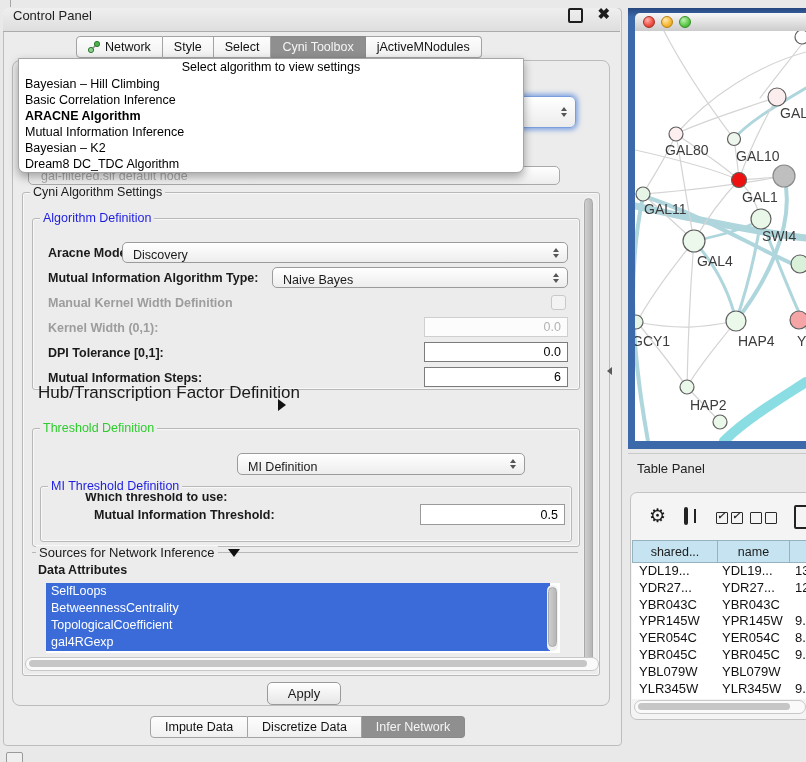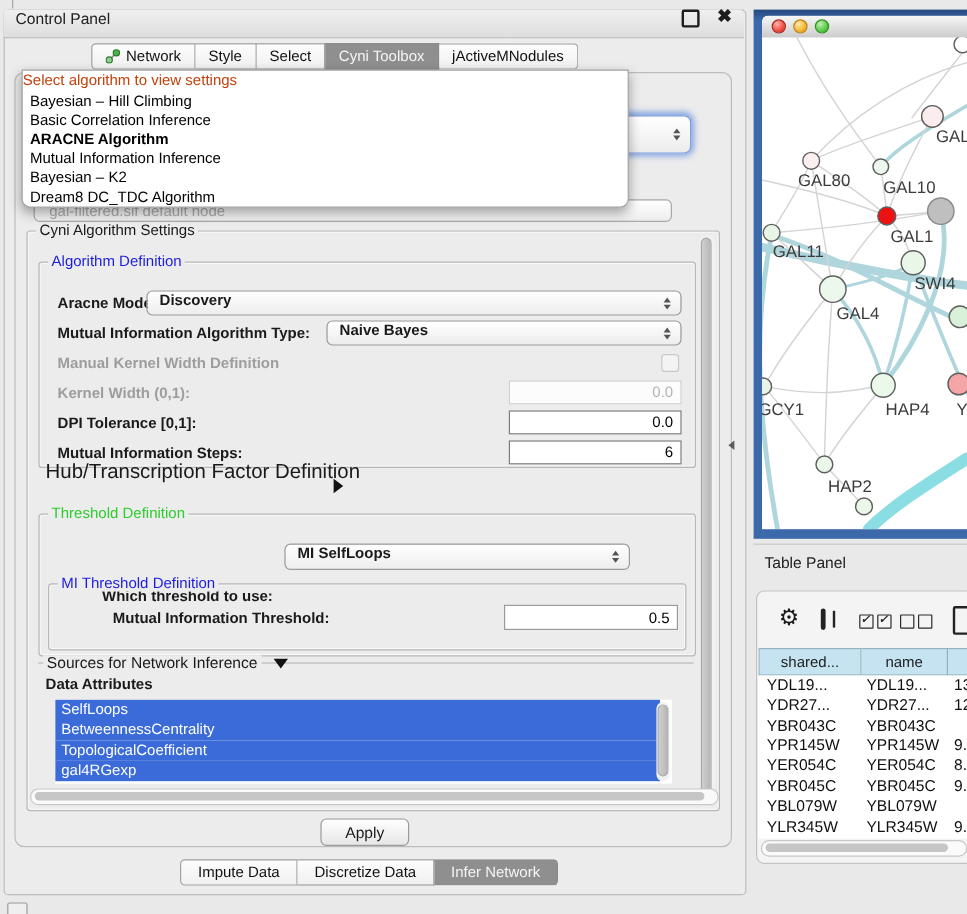--- a/index.html
+++ b/index.html
@@ -23,40 +23,40 @@
             background:linear-gradient(#fdfdfd,#f0f0f0);color:#111;white-space:nowrap;}
   .seg-item:first-child{border-left:1px solid #a3a3a3;border-radius:4px 0 0 4px;}
   .seg-item:last-child{border-radius:0 4px 4px 0;}
   .seg-item.sel{background:#8f8f8f;color:#f5f5f5;border-color:#8a8a8a;}
 
   .cp-inner{left:12px;top:60px;width:596px;height:644px;border:1px solid #bcbcbc;border-radius:8px;background:#ececec;}
 
   
   .popup{left:18px;top:58px;width:504px;height:113px;background:#ffffff;border:1px solid #a5a5a5;
          border-radius:0 0 7px 7px;box-shadow:0 4px 10px rgba(0,0,0,.35);z-index:20;overflow:hidden;}
-  .popup-ph{height:17px;line-height:17px;text-align:left;color:#c2410c;}
+  .popup-ph{height:17px;line-height:17px;text-align:center;color:#000000;}
   .dd-item{height:16px;line-height:16px;padding-left:6px;color:#000;white-space:nowrap;}
   .dd-item.bold{font-weight:bold;}
 
   
   .combo-ghost{left:470px;top:96px;width:104px;height:30px;background:linear-gradient(#ffffff,#ececec);
                border:1px solid #7a9ddb;border-radius:6px;box-shadow:0 0 5px 2px rgba(82,133,224,.7);z-index:5;}
   .combo-ghost2{left:28px;top:166px;width:532px;height:19px;background:linear-gradient(#ffffff,#ededed);
                 border:1px solid #a9a9a9;border-radius:5px;z-index:5;color:#ababab;line-height:19px;padding-left:12px;box-sizing:border-box;overflow:hidden;}
 
   
   .group{border:1px solid #b8b8b8;border-radius:3px;box-shadow:inset 0 0 0 1px rgba(255,255,255,.65);}
   .legend{padding:0 3px;background:#ececec;line-height:13px;white-space:nowrap;z-index:3;}
   .t-blue{color:#1d1de0;}
   .t-green{color:#2ecc2e;}
   .lbl{white-space:nowrap;font-weight:bold;}
   .lbl-dis{white-space:nowrap;color:#9d9d9d;font-weight:bold;}
 
   .combo{background:linear-gradient(#ffffff,#ededed);border:1px solid #9b9b9b;border-radius:5px;
-         display:flex;align-items:flex-start;padding:0 22px 0 10px;box-sizing:border-box;white-space:nowrap;font-weight:bold;}
+         display:flex;align-items:flex-end;padding:0 22px 0 10px;box-sizing:border-box;white-space:nowrap;}
   .arrows{position:absolute;right:8px;top:50%;transform:translateY(-50%);display:flex;flex-direction:column;gap:2px;}
   .arrows i{display:block;width:0;height:0;border-left:3.5px solid transparent;border-right:3.5px solid transparent;}
   .arrows i.up{border-bottom:4px solid #555;}
   .arrows i.dn{border-top:4px solid #555;}
 
   .tin{position:absolute;text-align:right;padding:0 6px;border:1px solid #7c7c7c;background:#fff;
        font-family:"Liberation Sans",sans-serif;font-size:12.5px;color:#000;box-sizing:border-box;}
   .tin.dis{border-color:#cfcfcf;color:#b3b3b3;background:#fcfcfc;}
   .chk{width:13px;height:13px;border:1px solid #c9c9c9;border-radius:3px;background:#f3f3f3;}
 
@@ -221,21 +221,21 @@
   
   <span class="abs" style="left:38px;top:383px;font-size:17px;">Hub/Transcription Factor Definition</span>
   <span class="abs tri-right" style="left:278px;top:399px;"></span>
 
   
   <div class="abs group" style="left:32px;top:428px;width:546px;height:117px;"></div>
   <span class="abs legend t-green" style="left:40px;top:422px;">Threshold Definition</span>
 
   <span class="abs lbl" style="left:85px;top:458px;margin-top:32px;">Which threshold to use:</span>
   <div class="abs combo" style="left:237px;top:453px;width:288px;height:22px;">
-    <span>MI SelfLoops</span>
+    <span>MI Definition</span>
     <span class="arrows">
         <i class="up"></i>
         <i class="dn"></i>
       </span>
   </div>
 
   <div class="abs group" style="left:40px;top:486px;width:530px;height:54px;"></div>
   <span class="abs legend t-blue" style="left:48px;top:480px;">MI Threshold Definition</span>
 
   <span class="abs lbl" style="left:50px;top:508px;padding-left:44px;">Mutual Information Threshold:</span>

